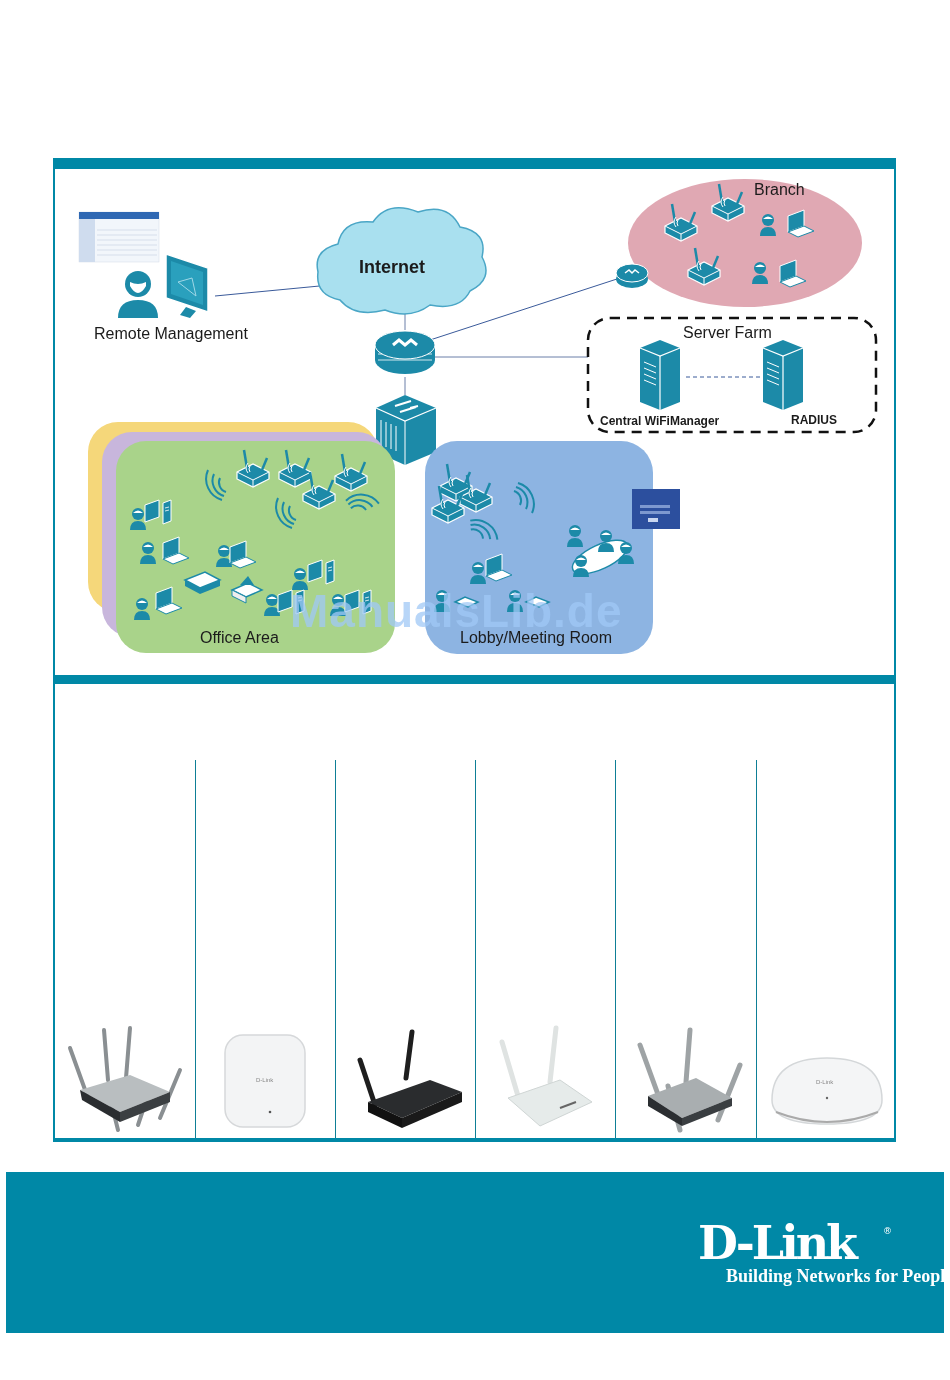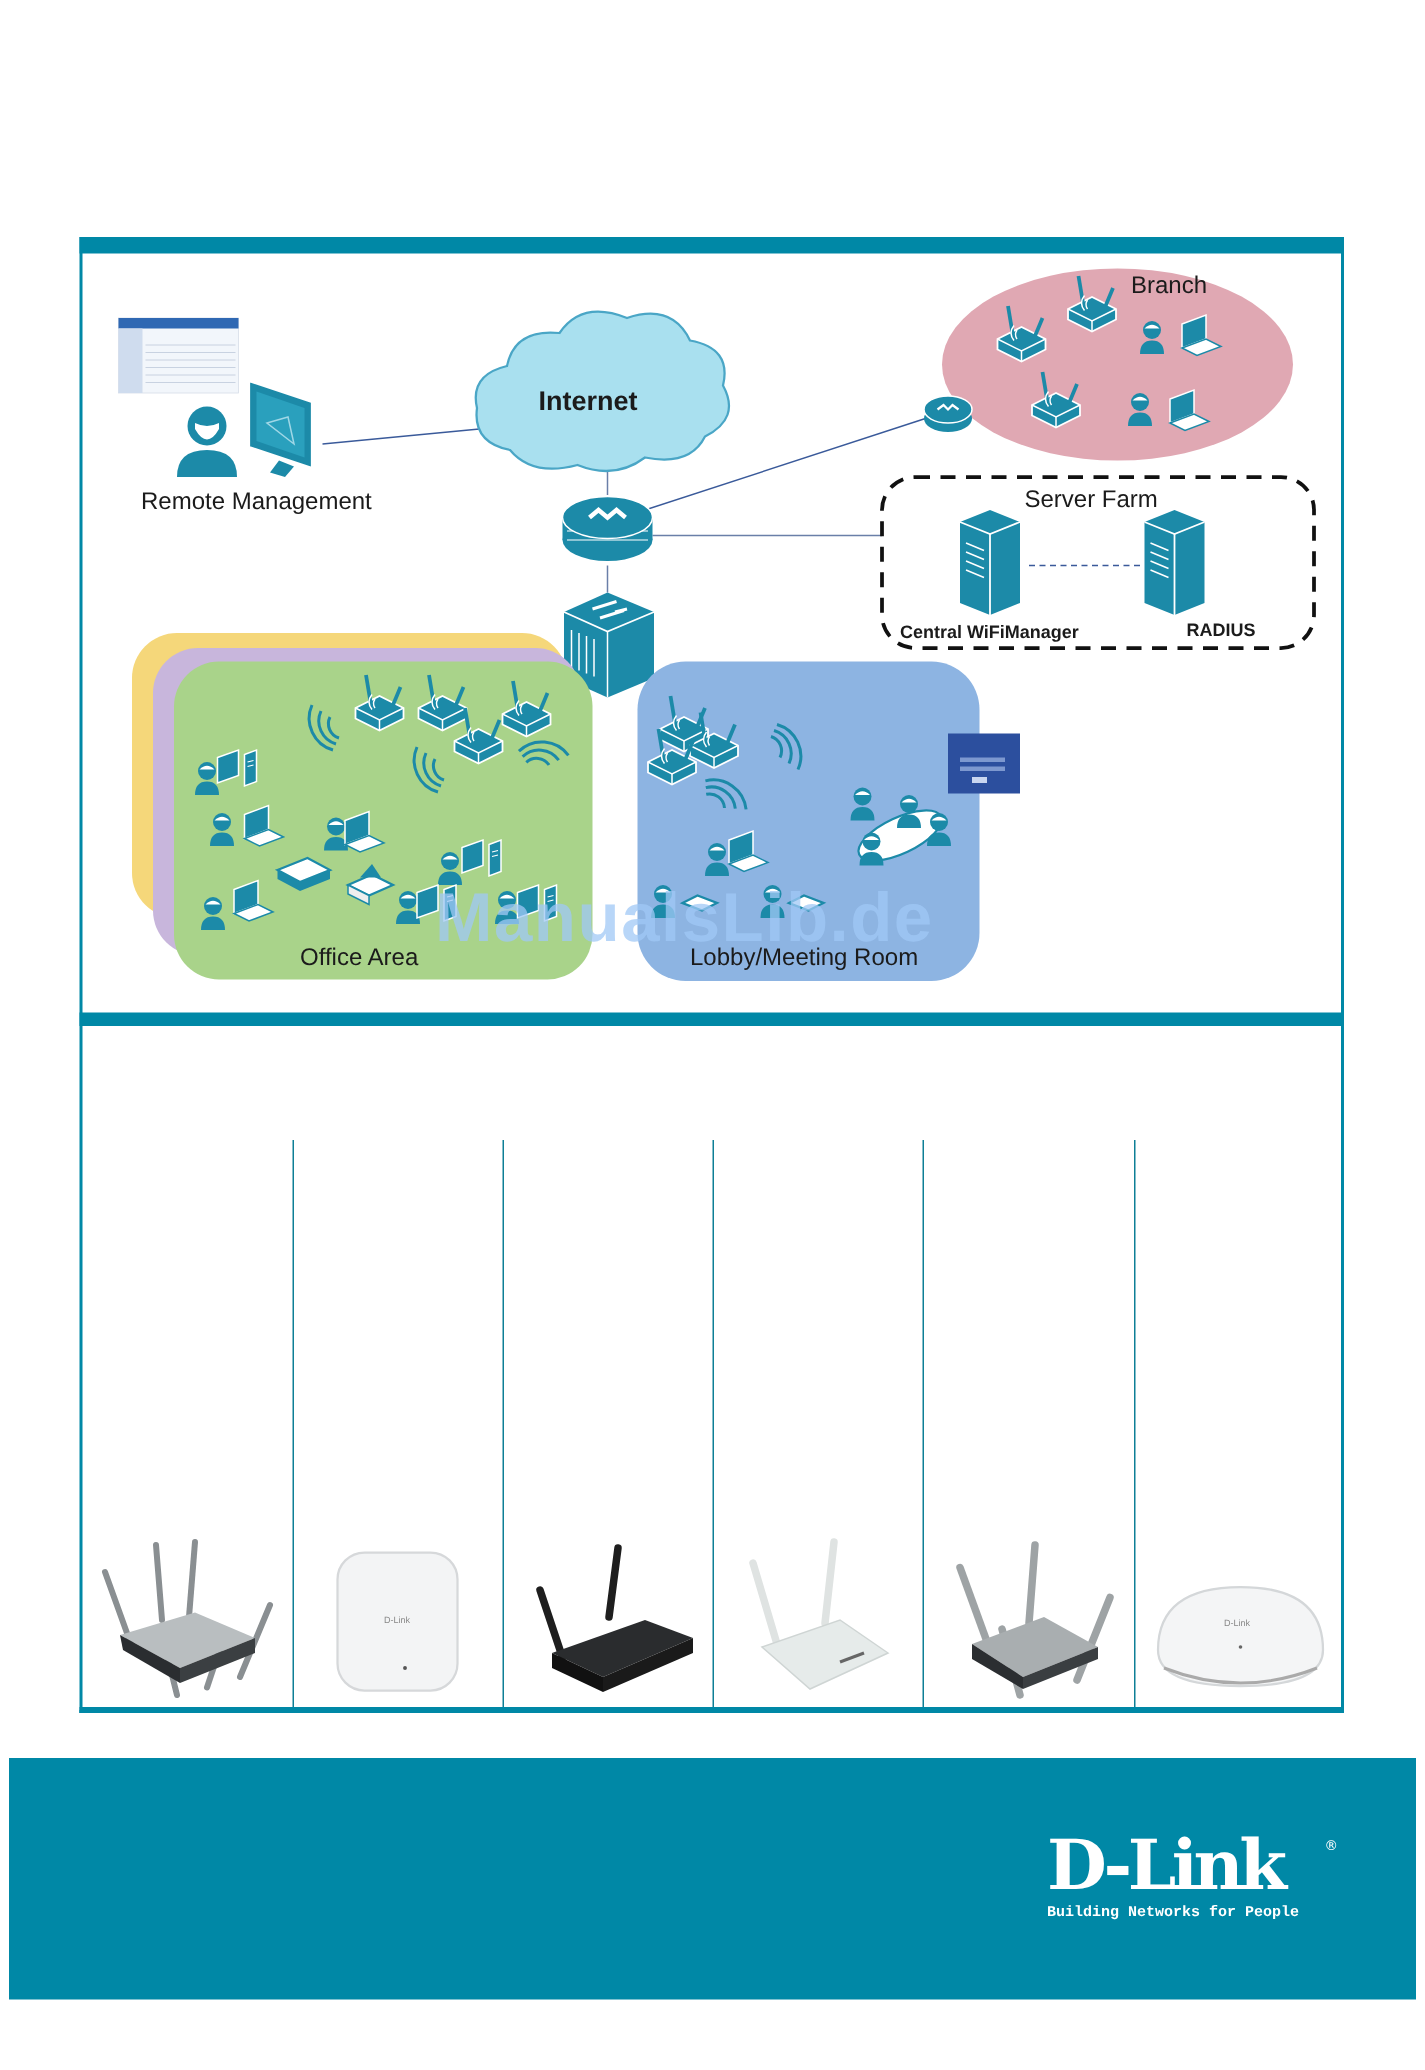--- a/index.html
+++ b/index.html
@@ -9,21 +9,21 @@
   #top-bar { left:53px; top:158px; width:843px; height:11px; background:#0088a6; }
   #mid-bar { left:53px; top:675px; width:843px; height:9px; background:#0088a6; }
   #bottom-bar { left:53px; top:1138px; width:843px; height:4px; background:#0088a6; }
   #diagram { left:55px; top:169px; width:839px; height:506px; }
   .col-sep { position:absolute; top:760px; width:1px; height:378px; background:#0e7f96; }
   .product { position:absolute; top:1020px; width:130px; height:115px; }
   #footer { left:6px; top:1172px; width:938px; height:161px; background:#0088a6; }
   #logo { position:absolute; right:52px; top:46px; width:194px; color:#fff; text-align:left; }
   #logo-word { font-family:"DejaVu Serif", serif; font-weight:bold; font-size:46px; letter-spacing:-3px; line-height:50px; }
   #logo-reg { position:absolute; right:0; top:8px; font-size:9px; }
-  #logo-tag { font-family:Liberation Mono, monospace; font-weight:bold; font-size:10px; line-height:16px; white-space:nowrap; }
+  #logo-tag { font-family:Liberation Serif, serif; font-weight:bold; font-size:18px; line-height:16px; white-space:nowrap;margin-left:28px; }
   .svg-text { font-family:"Liberation Sans", sans-serif; fill:#1b1b1b; }
   #watermark { left:290px; top:584px; font-family:"Liberation Sans", sans-serif; font-weight:bold; font-size:46px; color:rgba(160,200,245,0.75); letter-spacing:1px; white-space:nowrap; }
 </style>
 </head>
 <body>
 
 <div id="top-bar" class="abs"></div>
 <div id="frame" class="abs"></div>
 <div id="mid-bar" class="abs"></div>
 <div id="bottom-bar" class="abs"></div>

